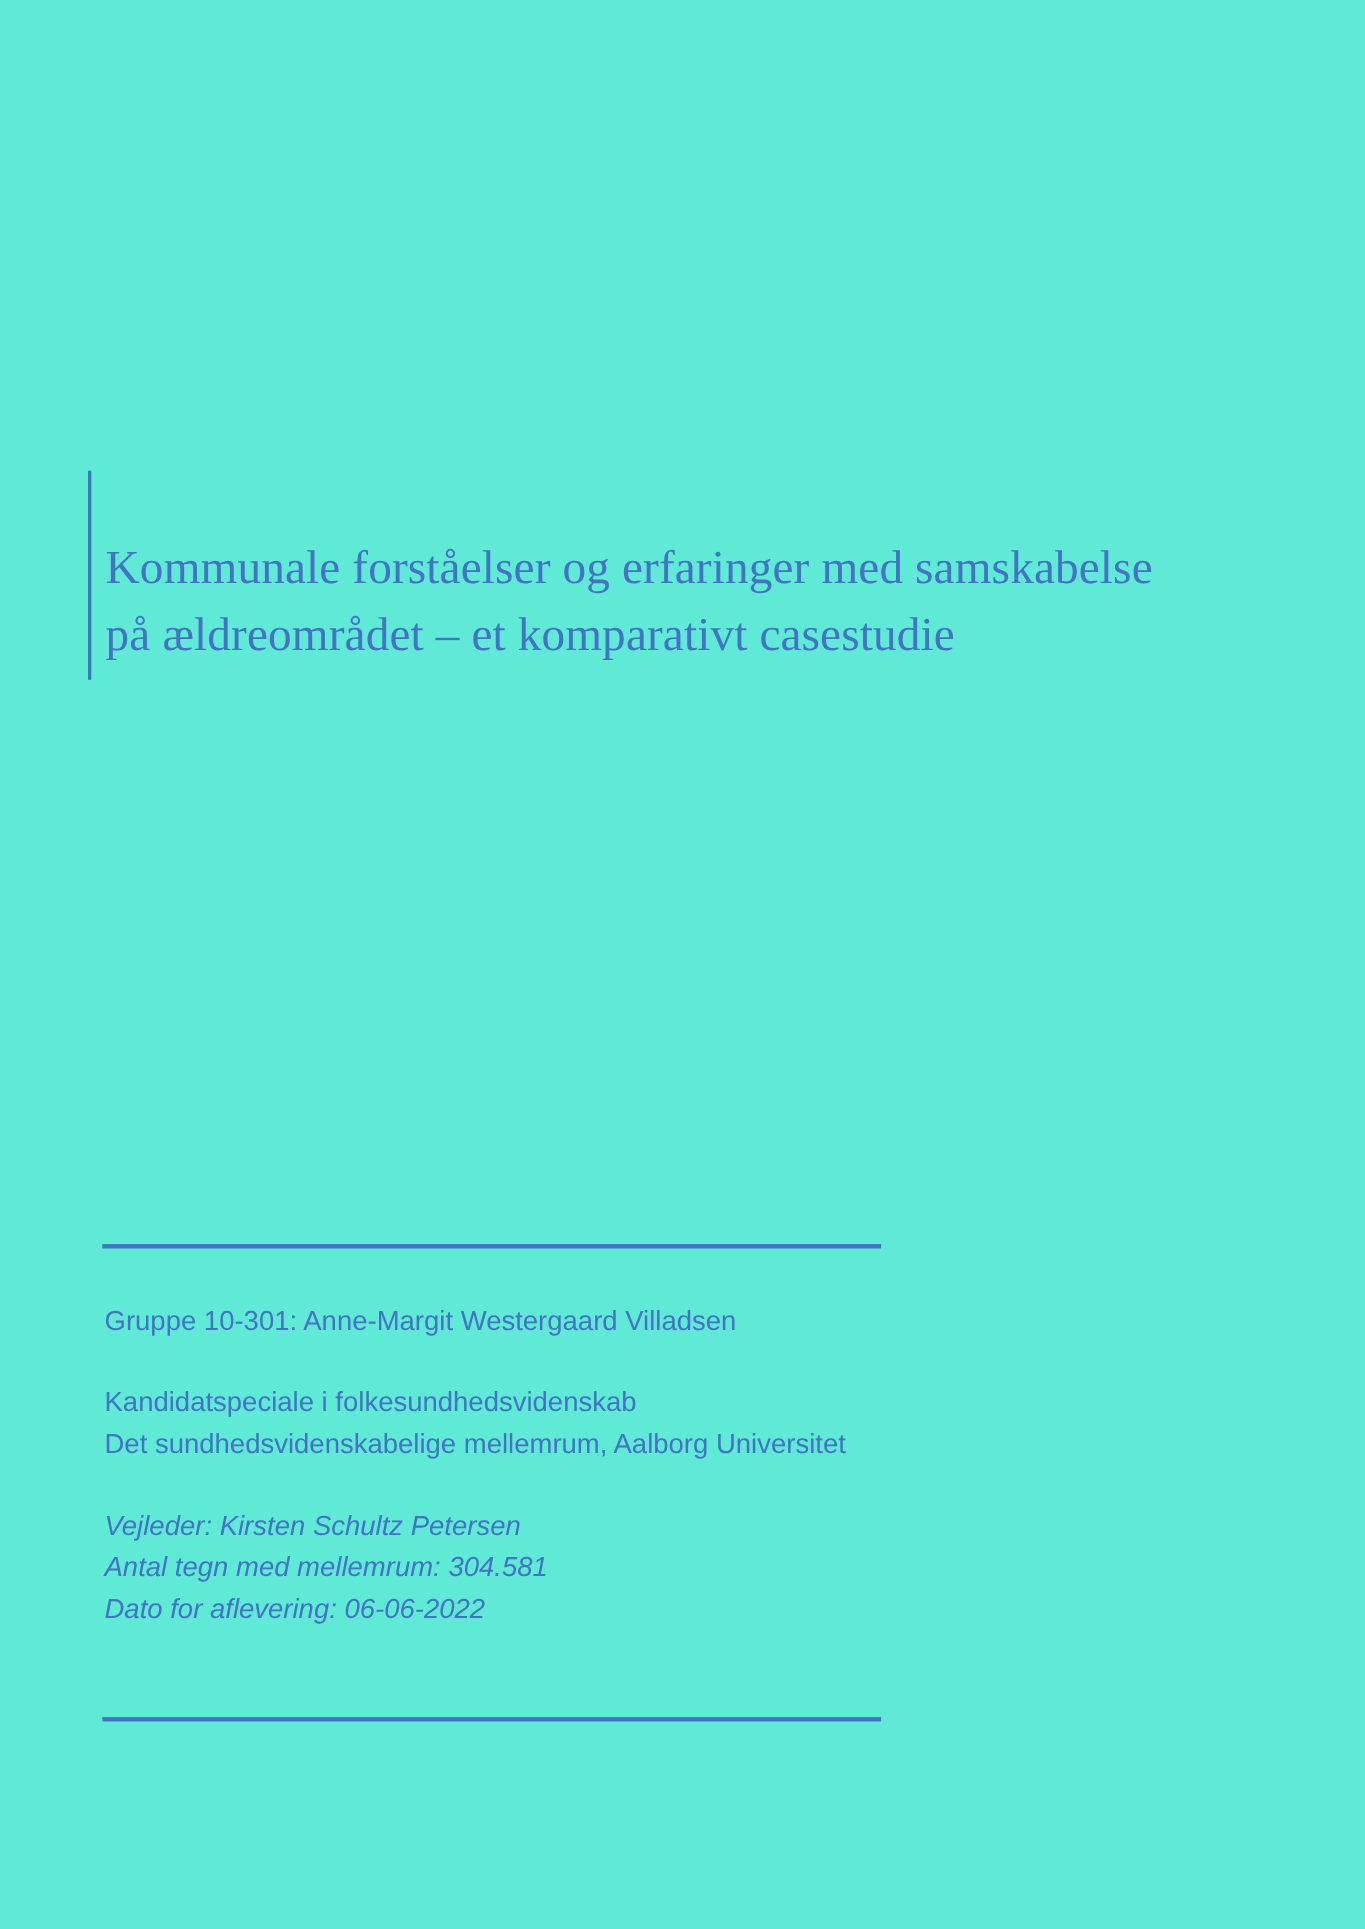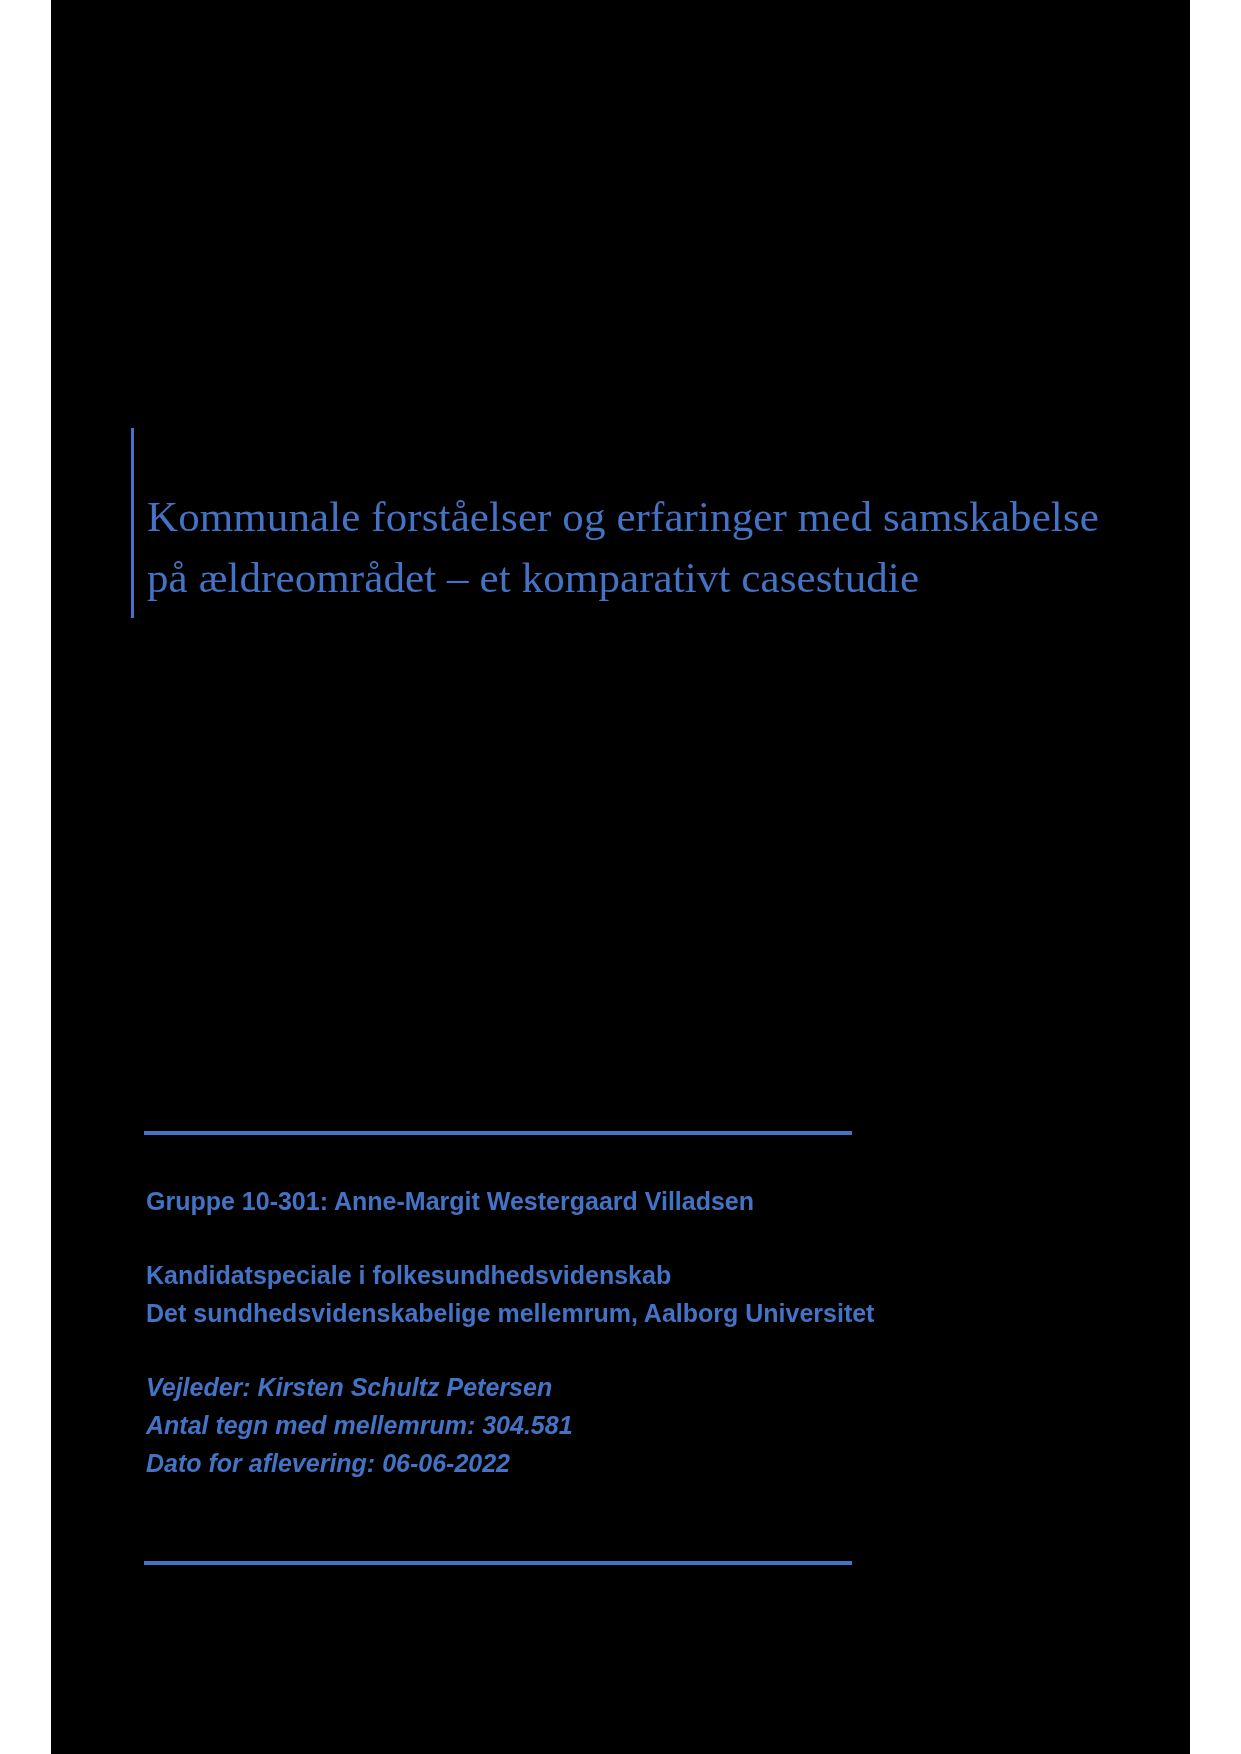--- a/index.html
+++ b/index.html
@@ -4,24 +4,24 @@
 <title>Titelblad</title>
 <style>
   html, body {
     margin: 0;
     padding: 0;
     background: #ffffff;
   }
 
   .page {
     position: relative;
-    width: 1139px;
+    width: 1241px;
     height: 1754px;
     margin: 0 auto;
-    background: #000000;
+    background: #5eead4;
     overflow: hidden;
     font-family: "Liberation Sans", sans-serif;
     -webkit-font-smoothing: antialiased;
   }
 
   
   .title-block {
     position: absolute;
     left: 80px;
     top: 428px;
@@ -82,21 +82,21 @@
   .meta-group:last-child {
     margin-bottom: 0;
   }
 
   .meta-line {
     margin: 0;
     font-family: "Liberation Sans", sans-serif;
     font-size: 25px;
     line-height: 38px;
     color: #4472c4;
-    font-weight: 700;
+    font-weight: 400;
     white-space: pre;
   }
 
   .meta-line.italic {
     font-style: italic;
   }
 
   .meta-group.supervisor {
     margin-top: 2px;
   }

